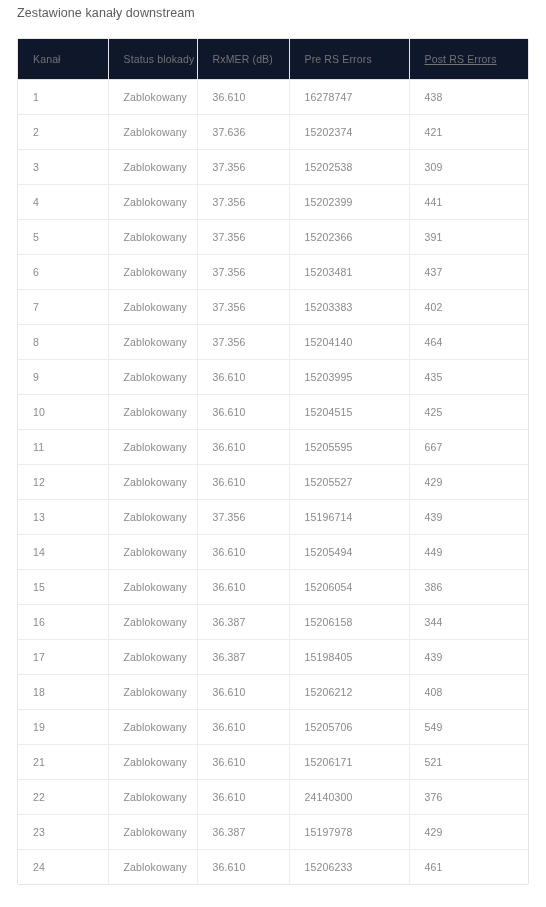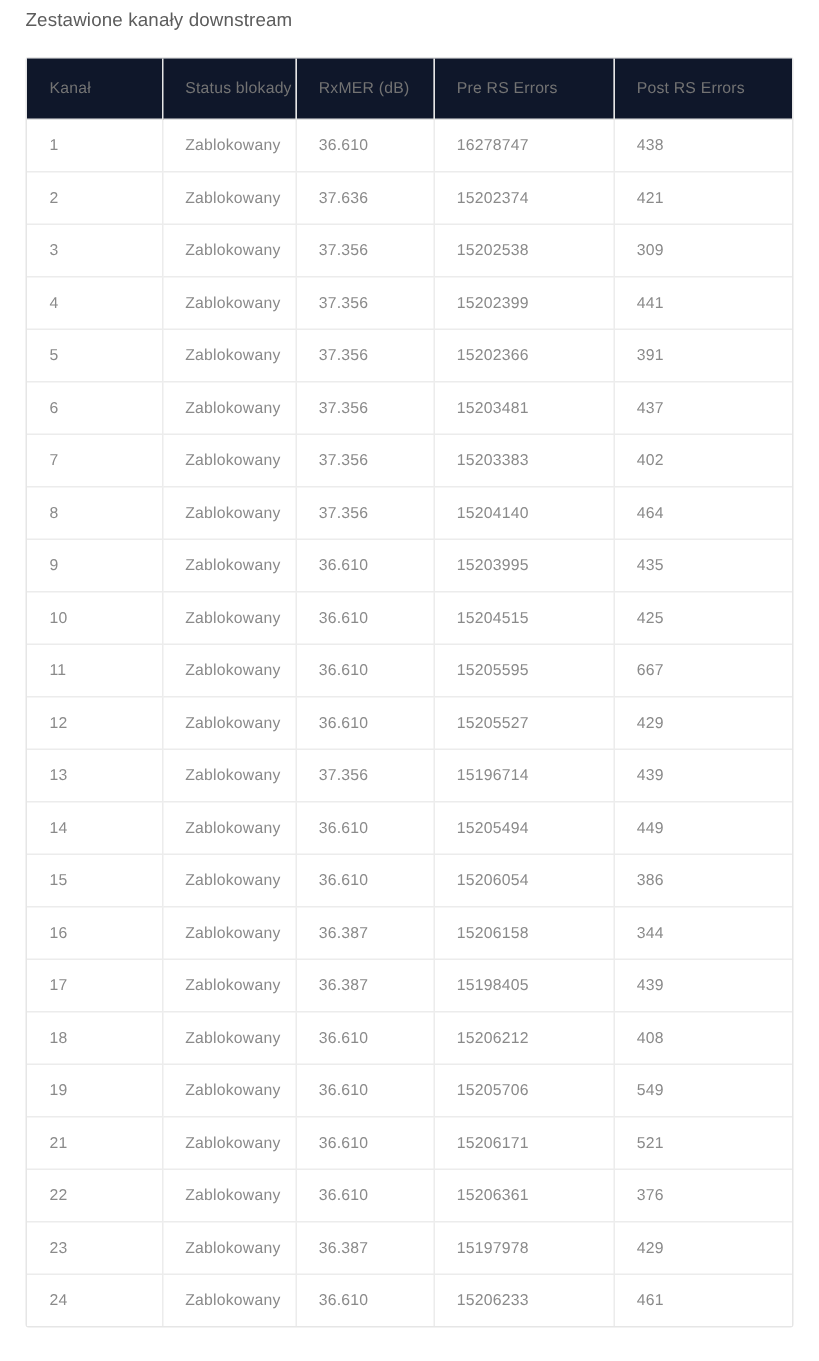--- a/index.html
+++ b/index.html
@@ -60,21 +60,21 @@
     font-weight: 400;
     text-align: left;
     padding: 12px 0 12px 15px;
     height: 16px;
     border-right: 1px solid #e6e6e6;
     border-bottom: 1px solid #e3e3e3;
     letter-spacing: 0.15px;
     white-space: nowrap;
     font-size: 10.5px;
   }
-  table.channels thead th:last-child { border-right: none; }
+  table.channels thead th:last-child { border-right: none; text-decoration: underline; }
 
   table.channels tbody td {
     color: #8a8a8a;
     text-align: left;
     padding: 11px 0 11px 15px;
     height: 12px;
     border-right: 1px solid #ececec;
     border-bottom: 1px solid #ececec;
     letter-spacing: 0.15px;
     white-space: nowrap;
@@ -247,21 +247,21 @@
             <td>21</td>
             <td>Zablokowany</td>
             <td>36.610</td>
             <td>15206171</td>
             <td>521</td>
           </tr>
           <tr>
             <td>22</td>
             <td>Zablokowany</td>
             <td>36.610</td>
-            <td>15206361</td>
+            <td>24140300</td>
             <td>376</td>
           </tr>
           <tr>
             <td>23</td>
             <td>Zablokowany</td>
             <td>36.387</td>
             <td>15197978</td>
             <td>429</td>
           </tr>
           <tr>

